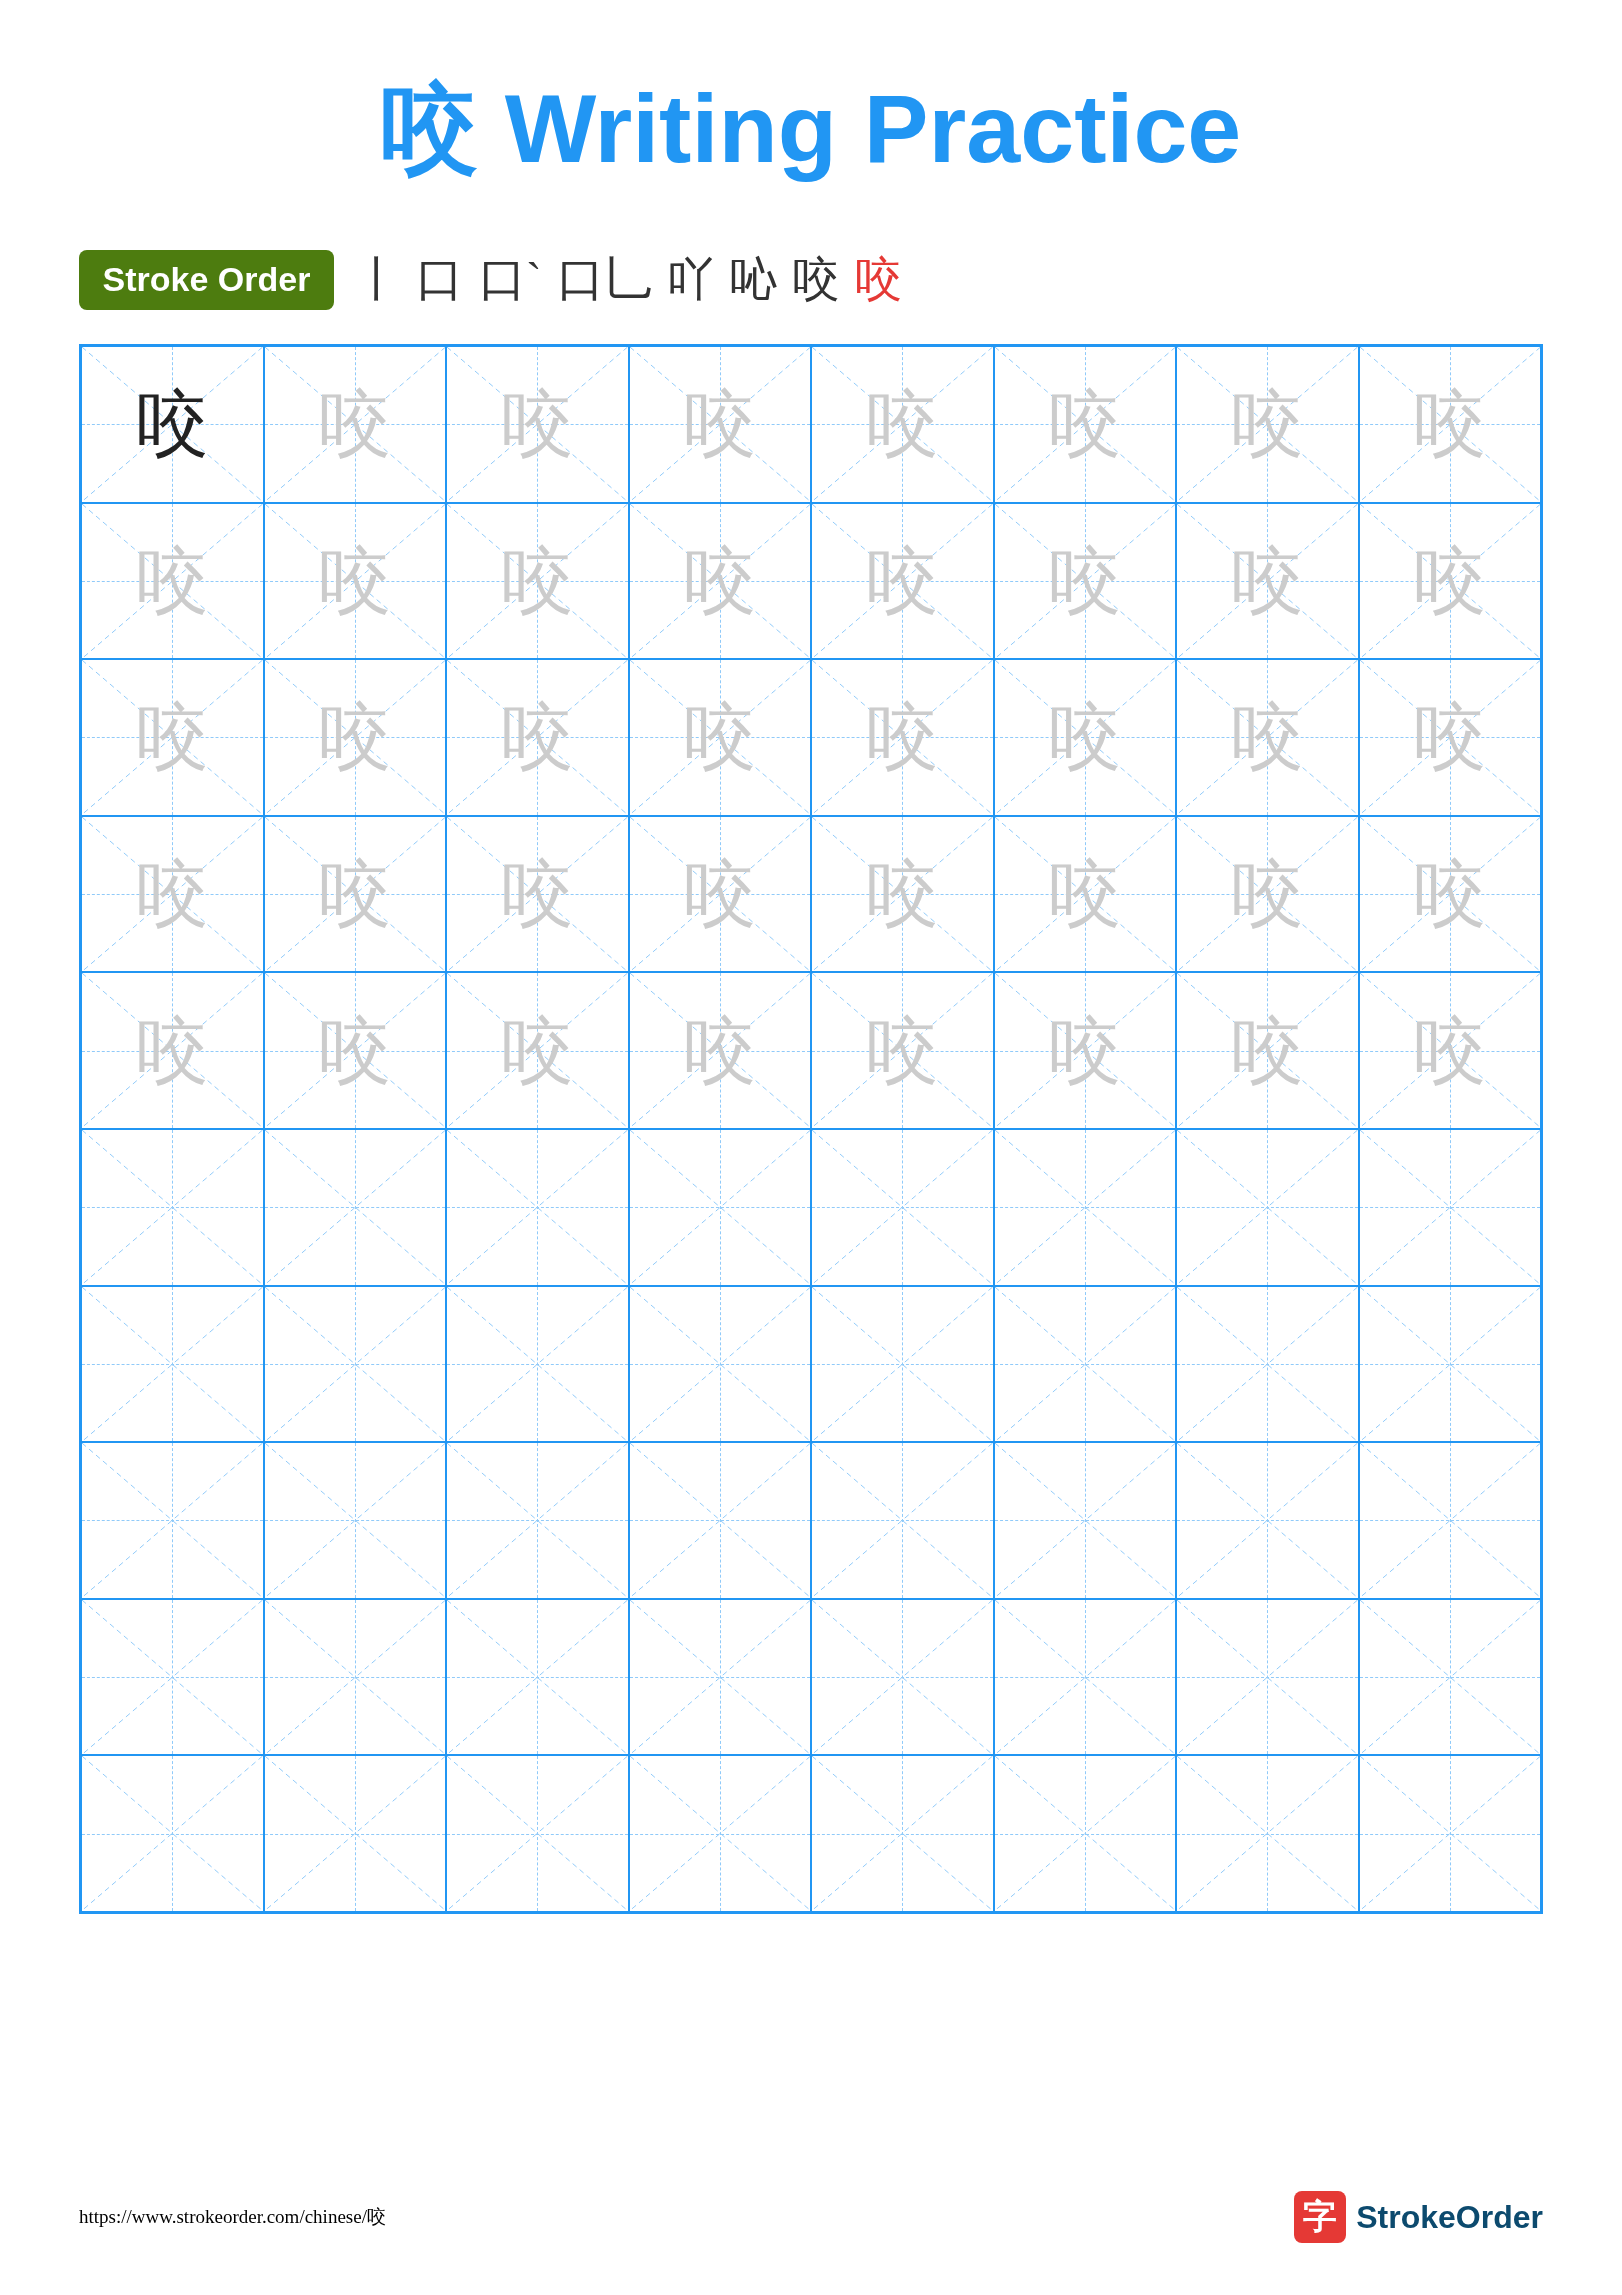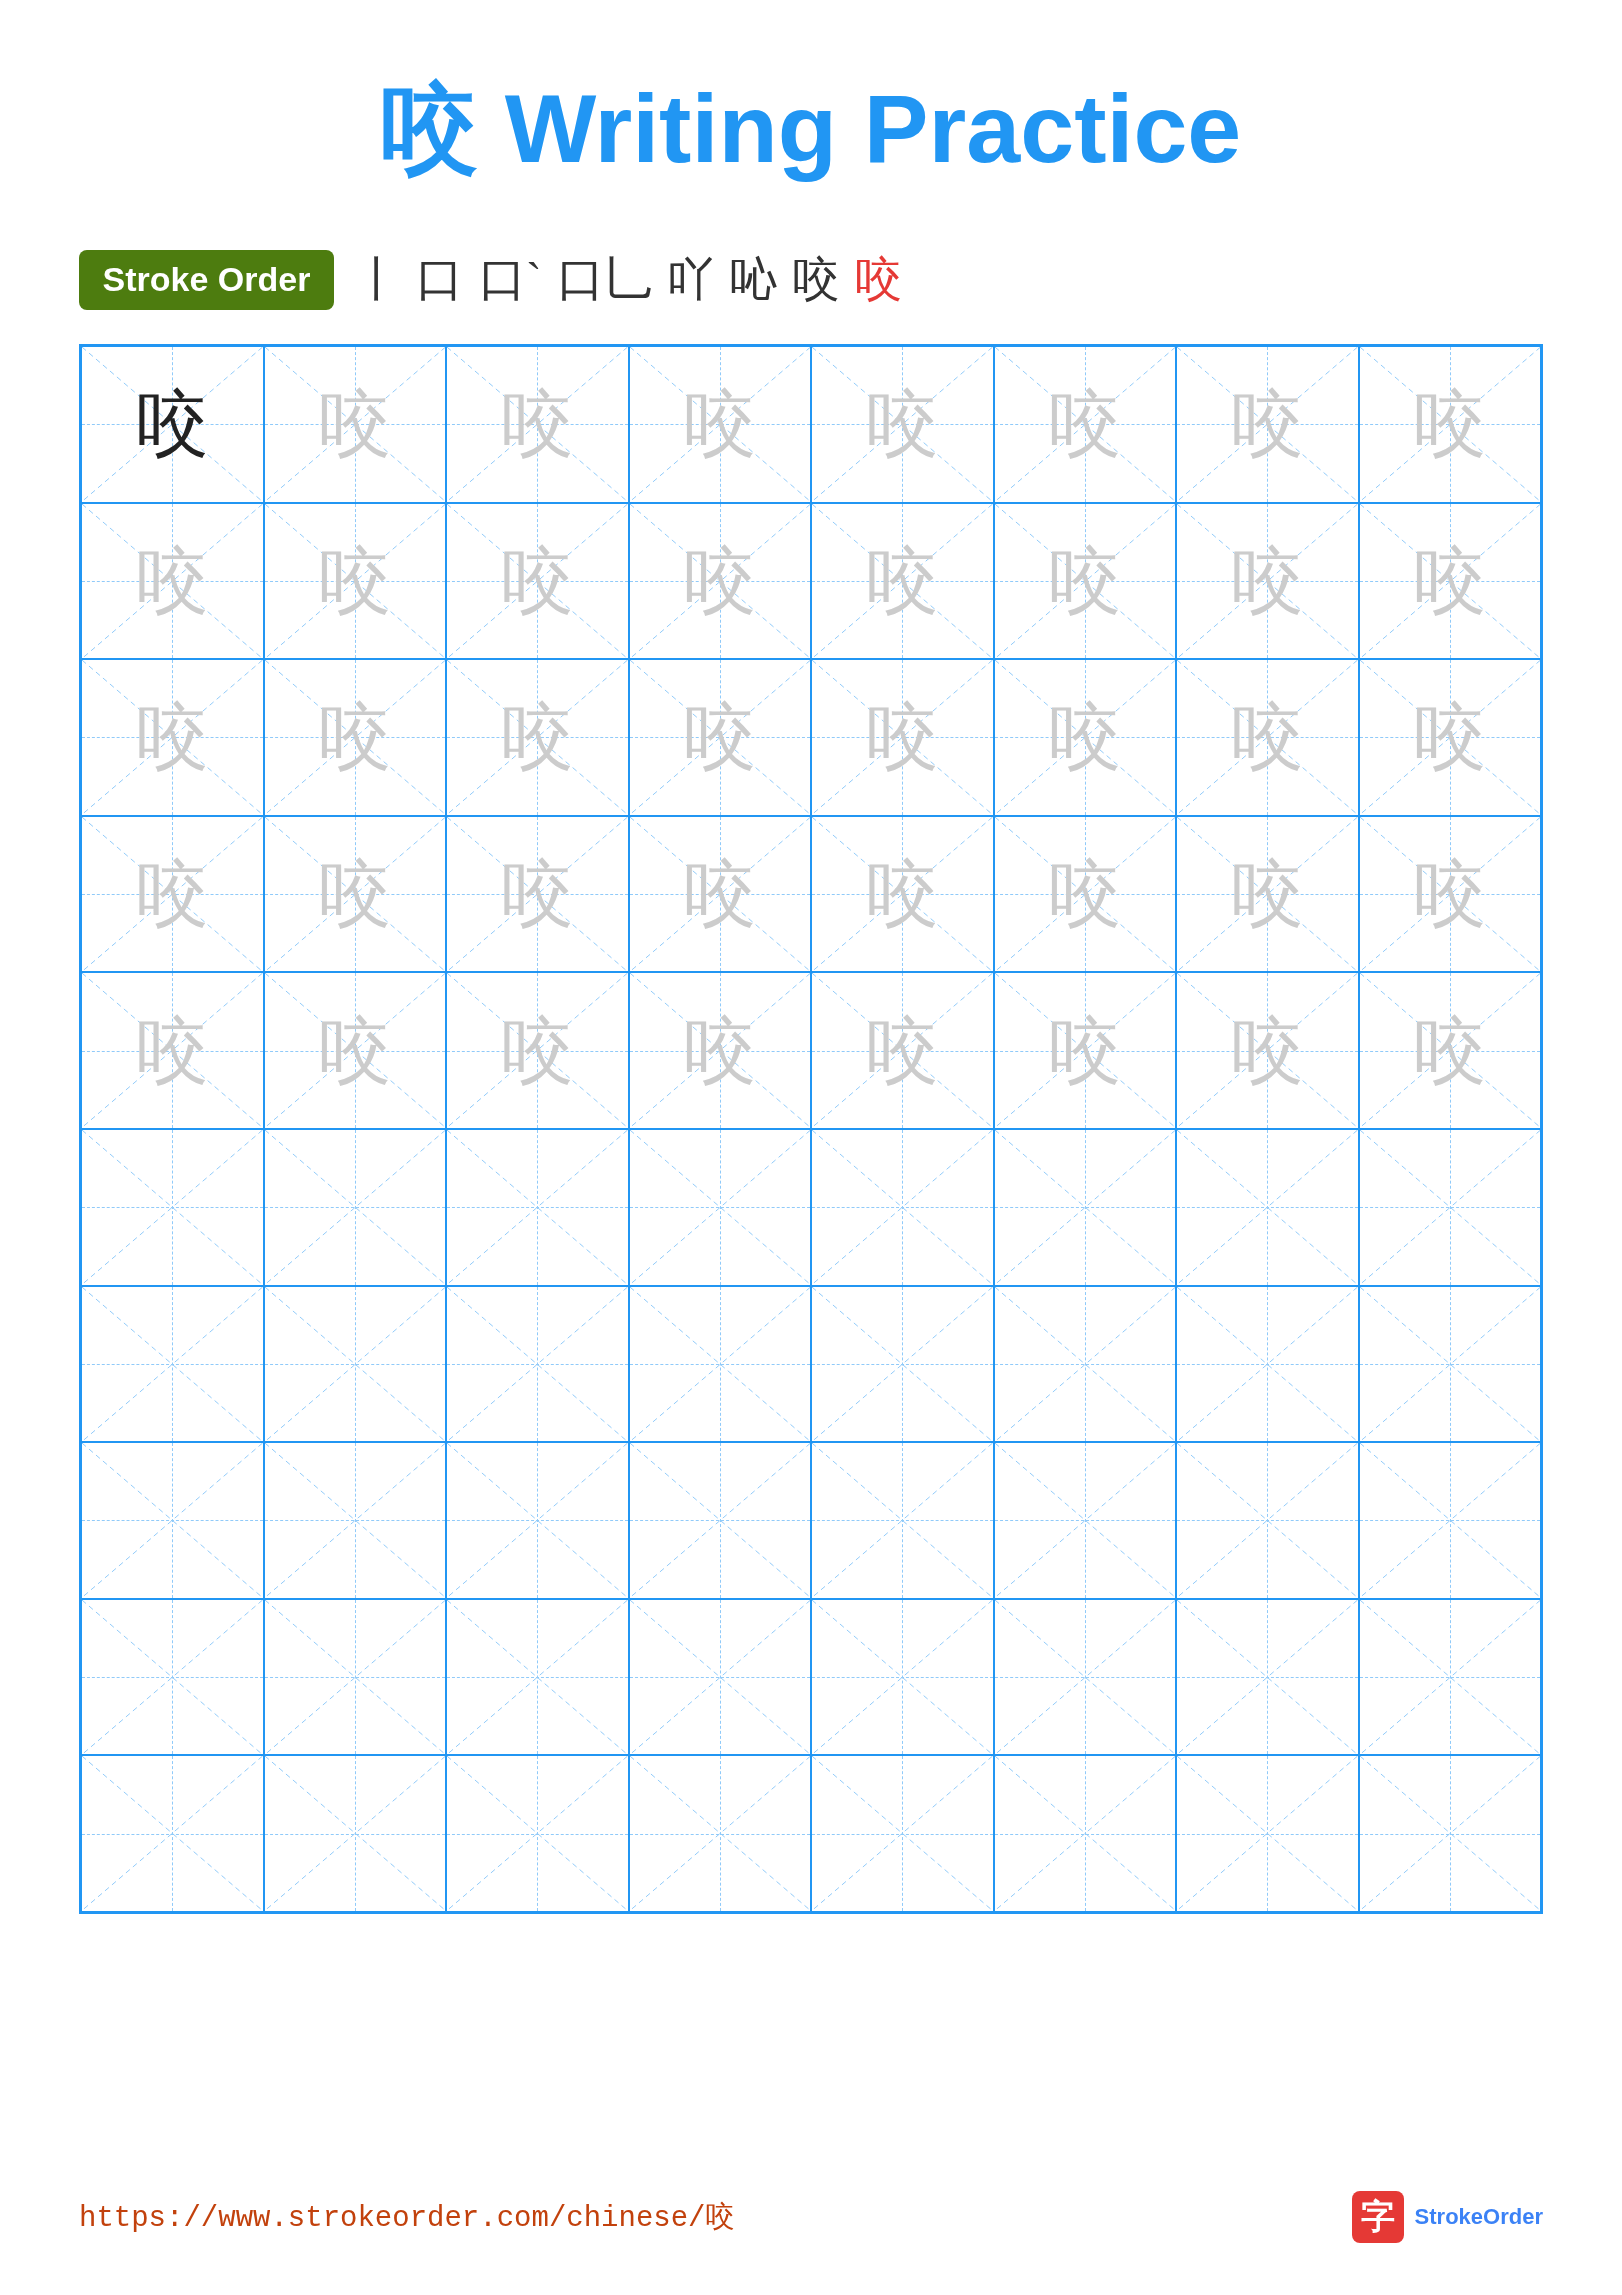--- a/index.html
+++ b/index.html
@@ -140,23 +140,23 @@
       position: absolute;
       bottom: 52px;
       left: 79px;
       right: 79px;
       display: flex;
       align-items: center;
       justify-content: space-between;
     }
 
     .footer-url {
-      color: #c2410c;
-      font-size: 29px;
-      font-family: Liberation Mono, monospace;
+      color: #000000;
+      font-size: 19px;
+      font-family: Liberation Serif, serif;
     }
 
     .footer-logo {
       display: flex;
       align-items: center;
       gap: 10.5px;
     }
 
     .logo-icon {
       width: 52px;
@@ -165,24 +165,24 @@
       border-radius: 7.9px;
       display: flex;
       align-items: center;
       justify-content: center;
       color: white;
       font-size: 34px;
       font-weight: bold;
     }
 
     .logo-text {
-      font-size: 22px;
+      font-size: 32px;
       font-family: sans-serif;
       font-weight: bold;
-      color: #3b82f6;
+      color: #0c4a6e;
     }
   </style>
 </head>
 <body>
 
 <div id="page">
 
   <div class="title-area">
     <span class="title-text">
       <span style="color:#2196F3;">咬</span>

